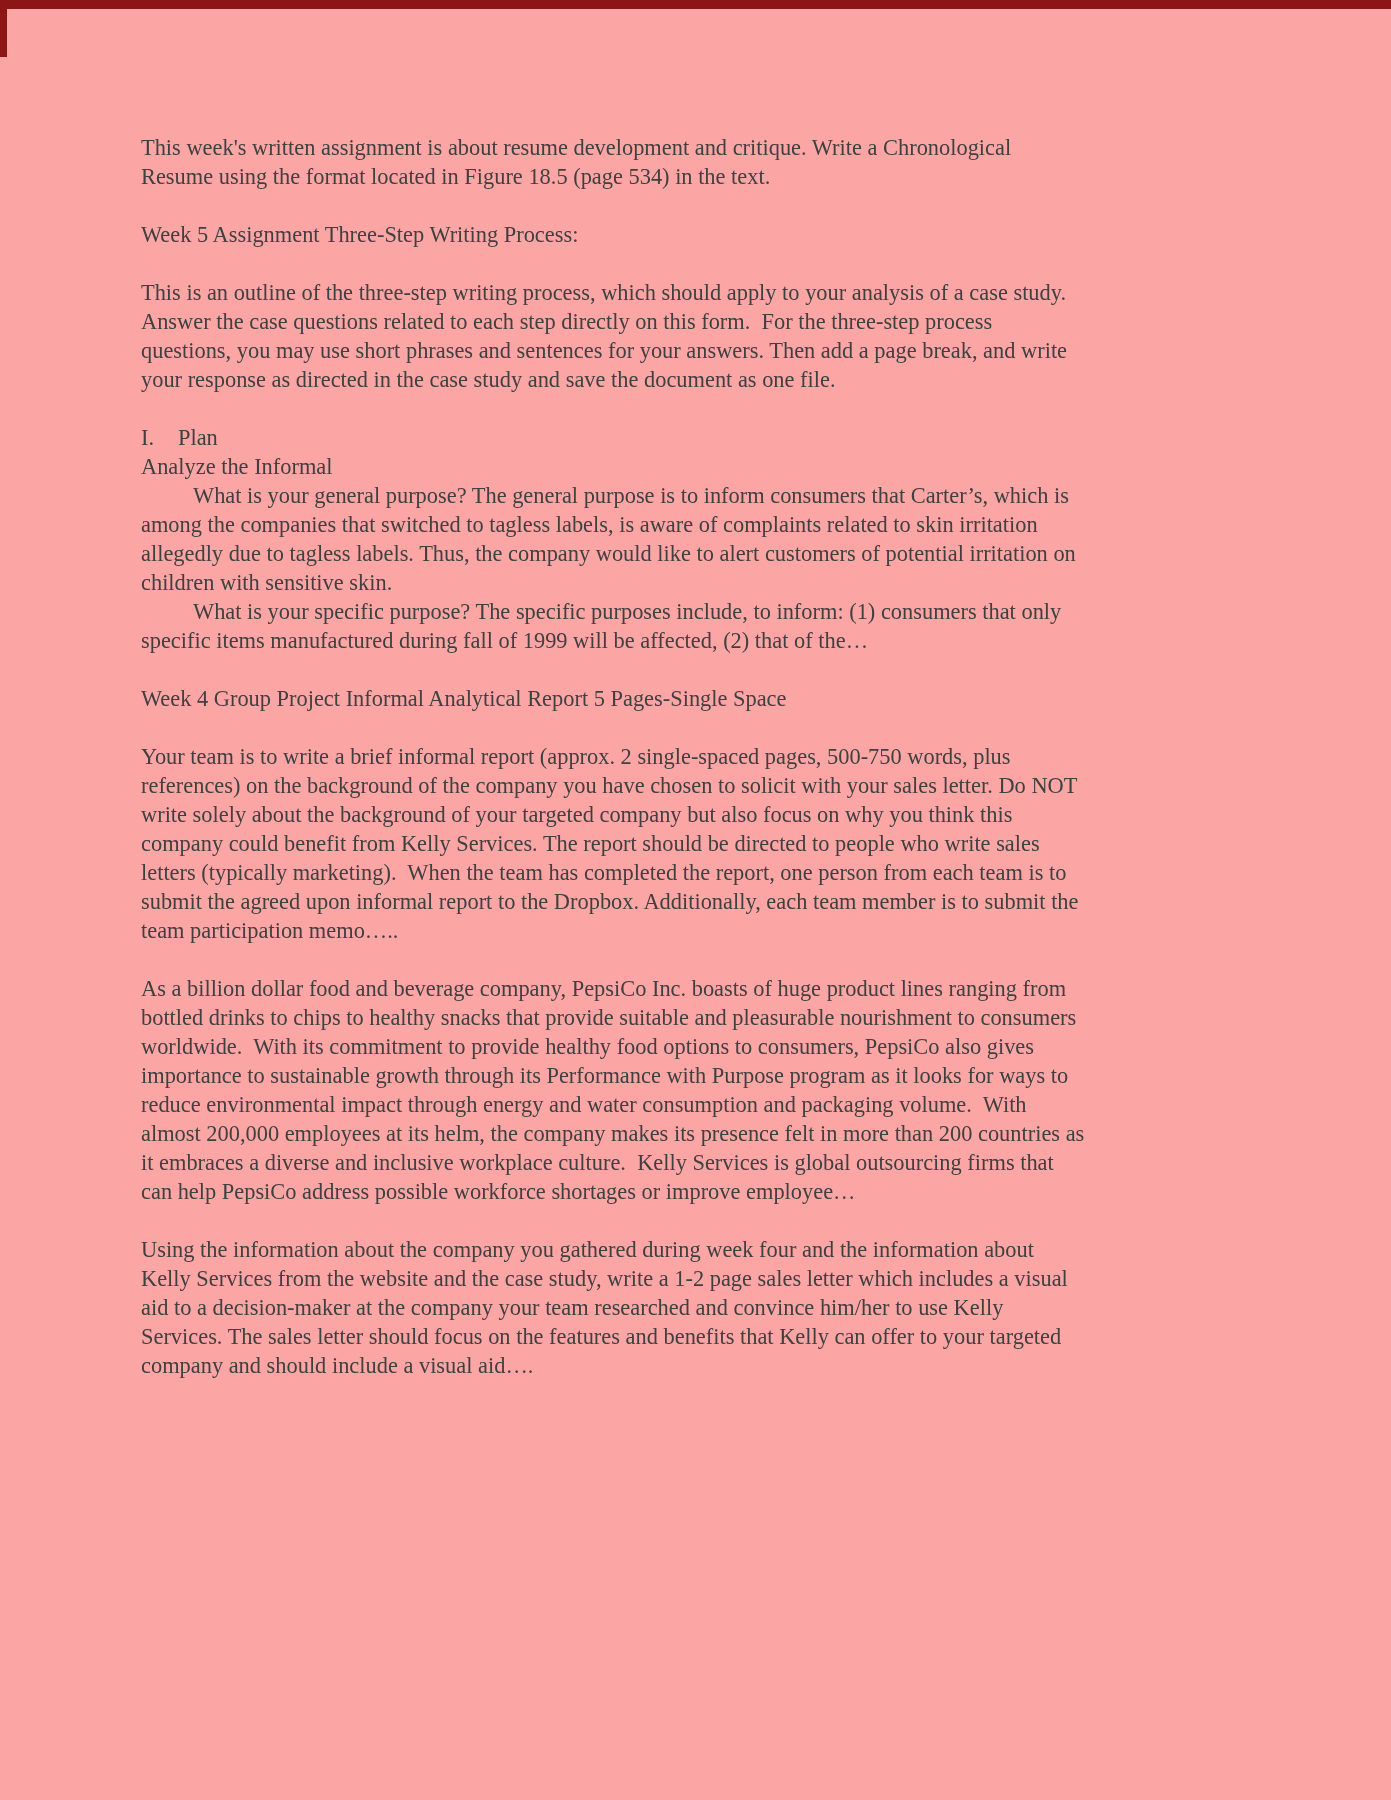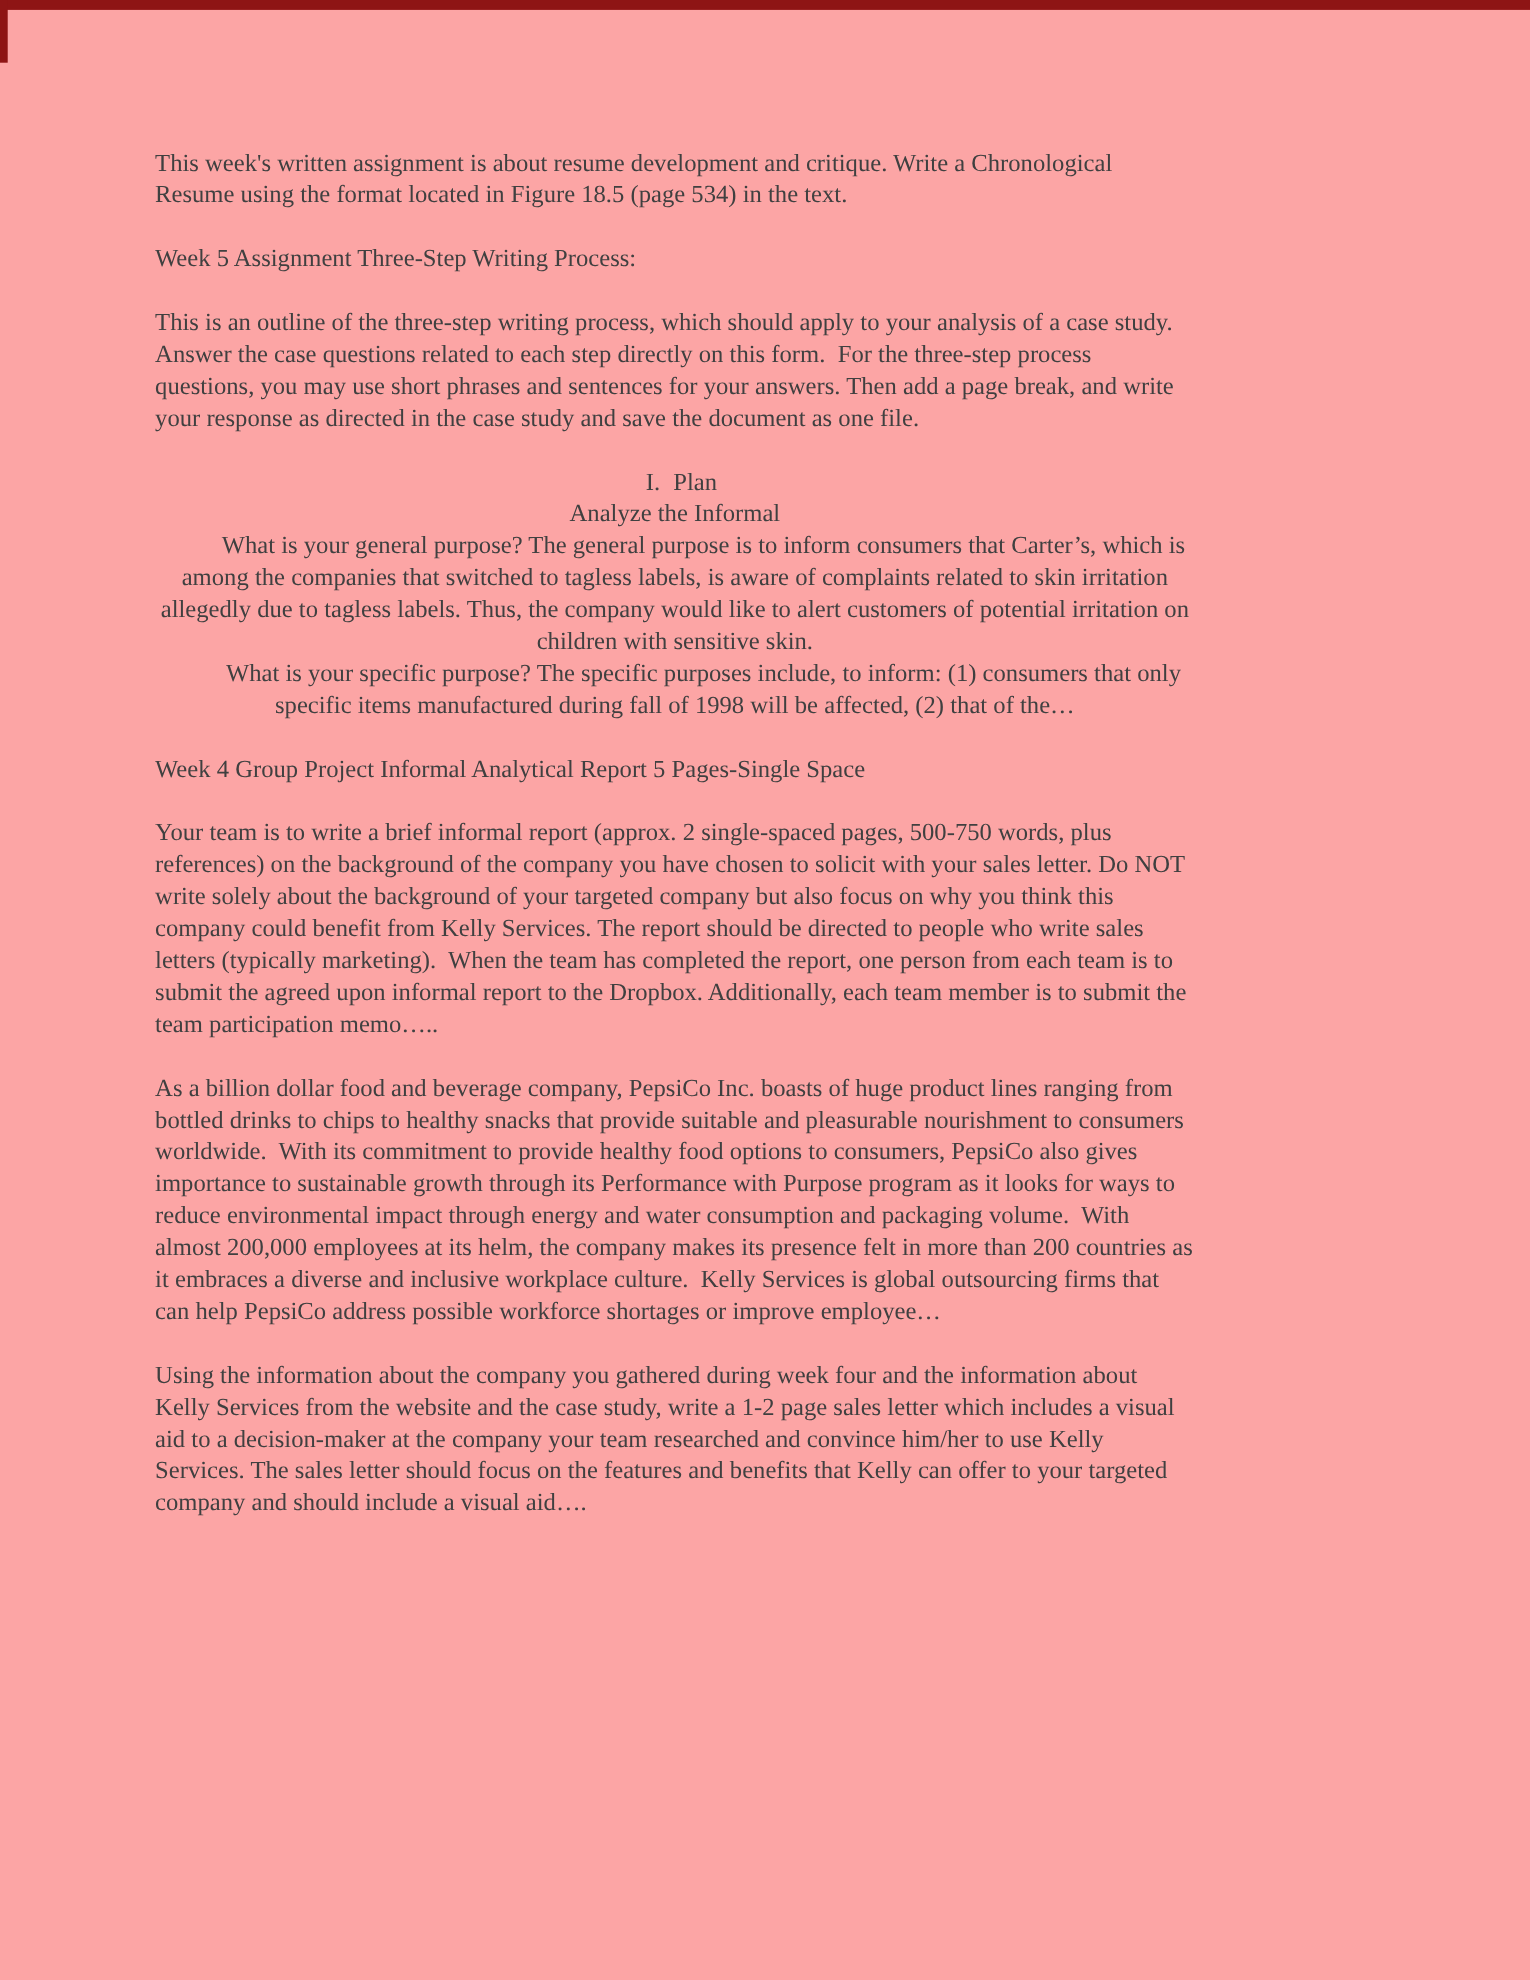--- a/index.html
+++ b/index.html
@@ -41,21 +41,20 @@
     font-size: 22.4px;
     line-height: 29px;
     color: #404040;
   }
   .doc p {
     margin: 0 0 29px 0;
     white-space: pre-wrap;
   }
   .plan-block {
     margin-bottom: 29px;
-    text-align: center;
   }
   .plan-block p {
     margin: 0;
   }
   .plan-line {
     margin-left: 29px;
   }
   .numeral {
     display: inline-block;
     min-width: 37px;
@@ -79,21 +78,21 @@
     <p>This week's written assignment is about resume development and critique. Write a Chronological Resume using the format located in Figure 18.5 (page 534) in the text.</p>
 
     <p>Week 5 Assignment Three-Step Writing Process:</p>
 
     <p>This is an outline of the three-step writing process, which should apply to your analysis of a case study. Answer the case questions related to each step directly on this form.  For the three-step process questions, you may use short phrases and sentences for your answers. Then add a page break, and write your response as directed in the case study and save the document as one file.</p>
 
     <div class="plan-block">
       <p class="plan-line"><span class="numeral">I.</span><span>Plan</span></p>
       <p class="subhead">Analyze the Informal</p>
       <p class="indent">What is your general purpose? The general purpose is to inform consumers that Carter’s, which is among the companies that switched to tagless labels, is aware of complaints related to skin irritation allegedly due to tagless labels. Thus, the company would like to alert customers of potential irritation on children with sensitive skin.</p>
-      <p class="indent">What is your specific purpose? The specific purposes include, to inform: (1) consumers that only specific items manufactured during fall of 1998 will be affected, (2) that of the…</p>
+      <p class="indent">What is your specific purpose? The specific purposes include, to inform: (1) consumers that only specific items manufactured during fall of 1999 will be affected, (2) that of the…</p>
     </div>
 
     <p>Week 4 Group Project Informal Analytical Report 5 Pages-Single Space</p>
 
     <p>Your team is to write a brief informal report (approx. 2 single-spaced pages, 500-750 words, plus references) on the background of the company you have chosen to solicit with your sales letter. Do NOT write solely about the background of your targeted company but also focus on why you think this company could benefit from Kelly Services. The report should be directed to people who write sales letters (typically marketing).  When the team has completed the report, one person from each team is to submit the agreed upon informal report to the Dropbox. Additionally, each team member is to submit the team participation memo…..</p>
 
     <p>As a billion dollar food and beverage company, PepsiCo Inc. boasts of huge product lines ranging from bottled drinks to chips to healthy snacks that provide suitable and pleasurable nourishment to consumers worldwide.  With its commitment to provide healthy food options to consumers, PepsiCo also gives importance to sustainable growth through its Performance with Purpose program as it looks for ways to reduce environmental impact through energy and water consumption and packaging volume.  With almost 200,000 employees at its helm, the company makes its presence felt in more than 200 countries as it embraces a diverse and inclusive workplace culture.  Kelly Services is global outsourcing firms that can help PepsiCo address possible workforce shortages or improve employee…</p>
 
 
     <p>Using the information about the company you gathered during week four and the information about Kelly Services from the website and the case study, write a 1-2 page sales letter which includes a visual aid to a decision-maker at the company your team researched and convince him/her to use Kelly Services. The sales letter should focus on the features and benefits that Kelly can offer to your targeted company and should include a visual aid….</p>

